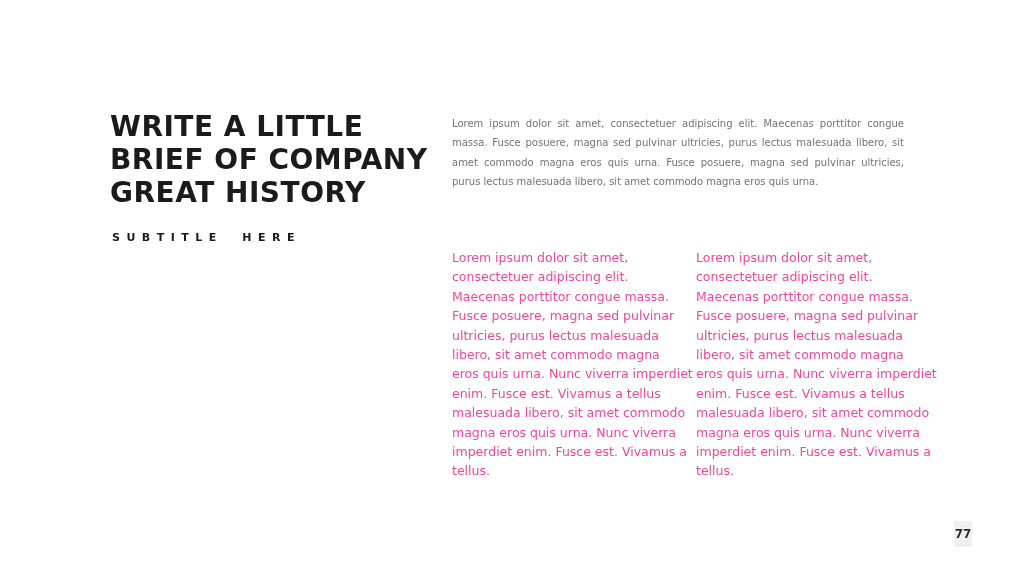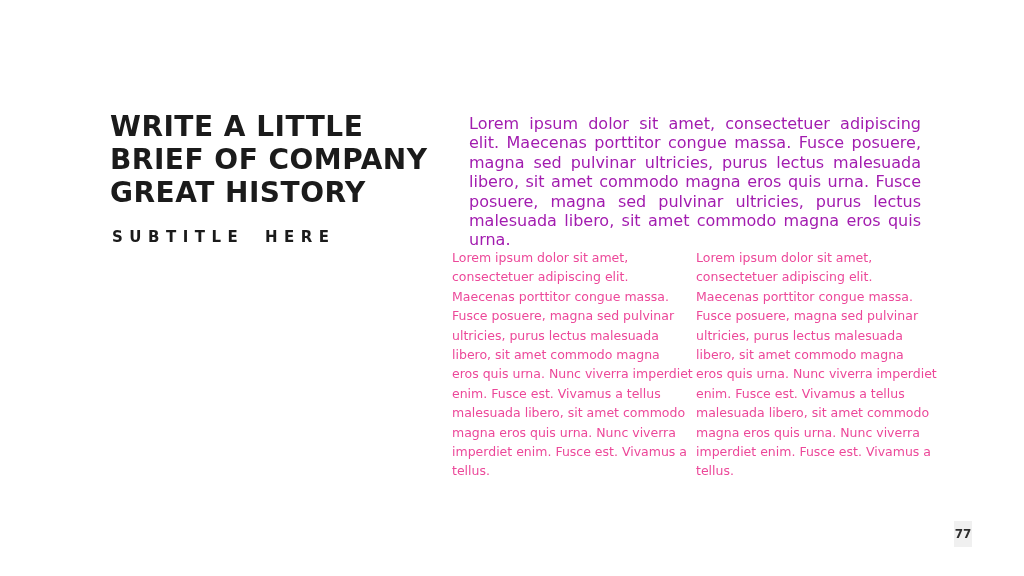--- a/index.html
+++ b/index.html
@@ -24,34 +24,34 @@
     font-size: 28px;
     font-weight: bold;
     line-height: 33px;
     letter-spacing: 0.5px;
   }
   .subtitle {
     position: absolute;
     left: 112px;
     top: 231px;
     color: #1b1b1b;
-    font-size: 15px;
+    font-size: 11px;
     font-weight: bold;
     letter-spacing: 6.5px;
     word-spacing: 9px;
     line-height: 13px;
     white-space: nowrap;
   }
   .intro {
     position: absolute;
-    left: 469px;
+    left: 452px;
     top: 114px;
     width: 452px;
-    color: #a21caf;
-    font-size: 16px;
+    color: #737373;
+    font-size: 10px;
     line-height: 19.4px;
     text-align: justify;
   }
   .col {
     position: absolute;
     top: 248px;
     width: 225px;
     color: #ec4899;
     font-size: 12.5px;
     line-height: 19.4px;

